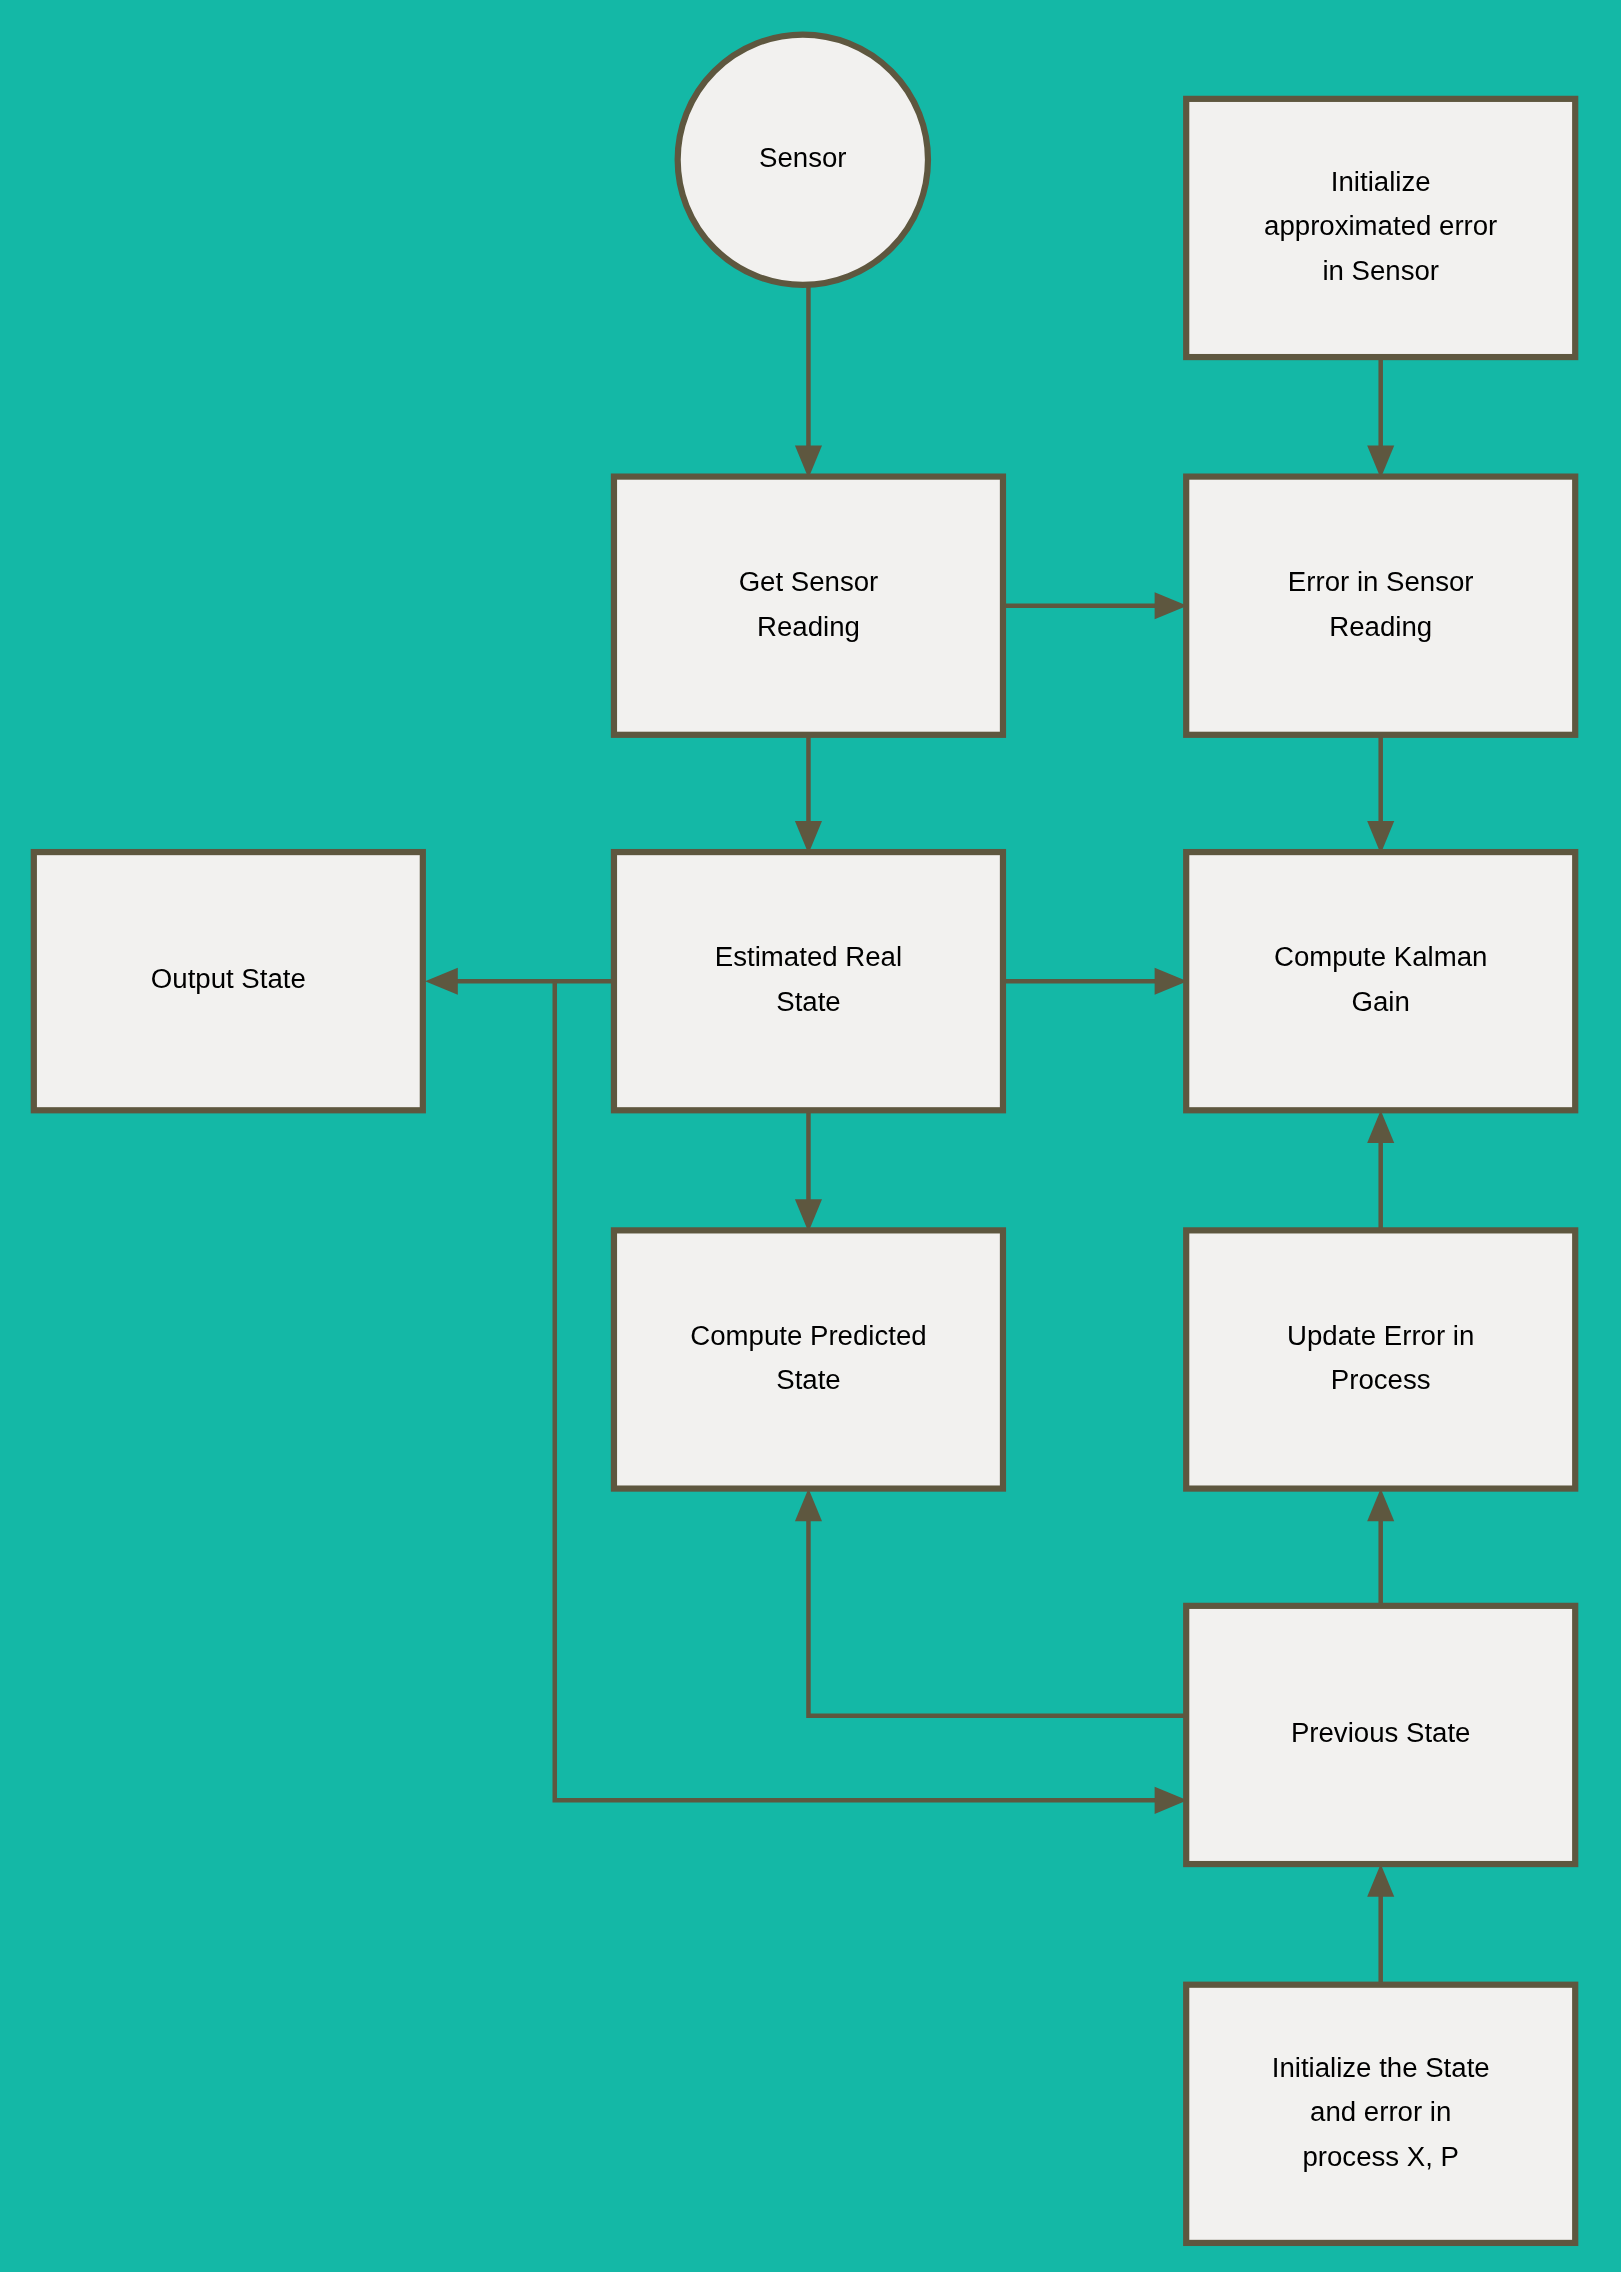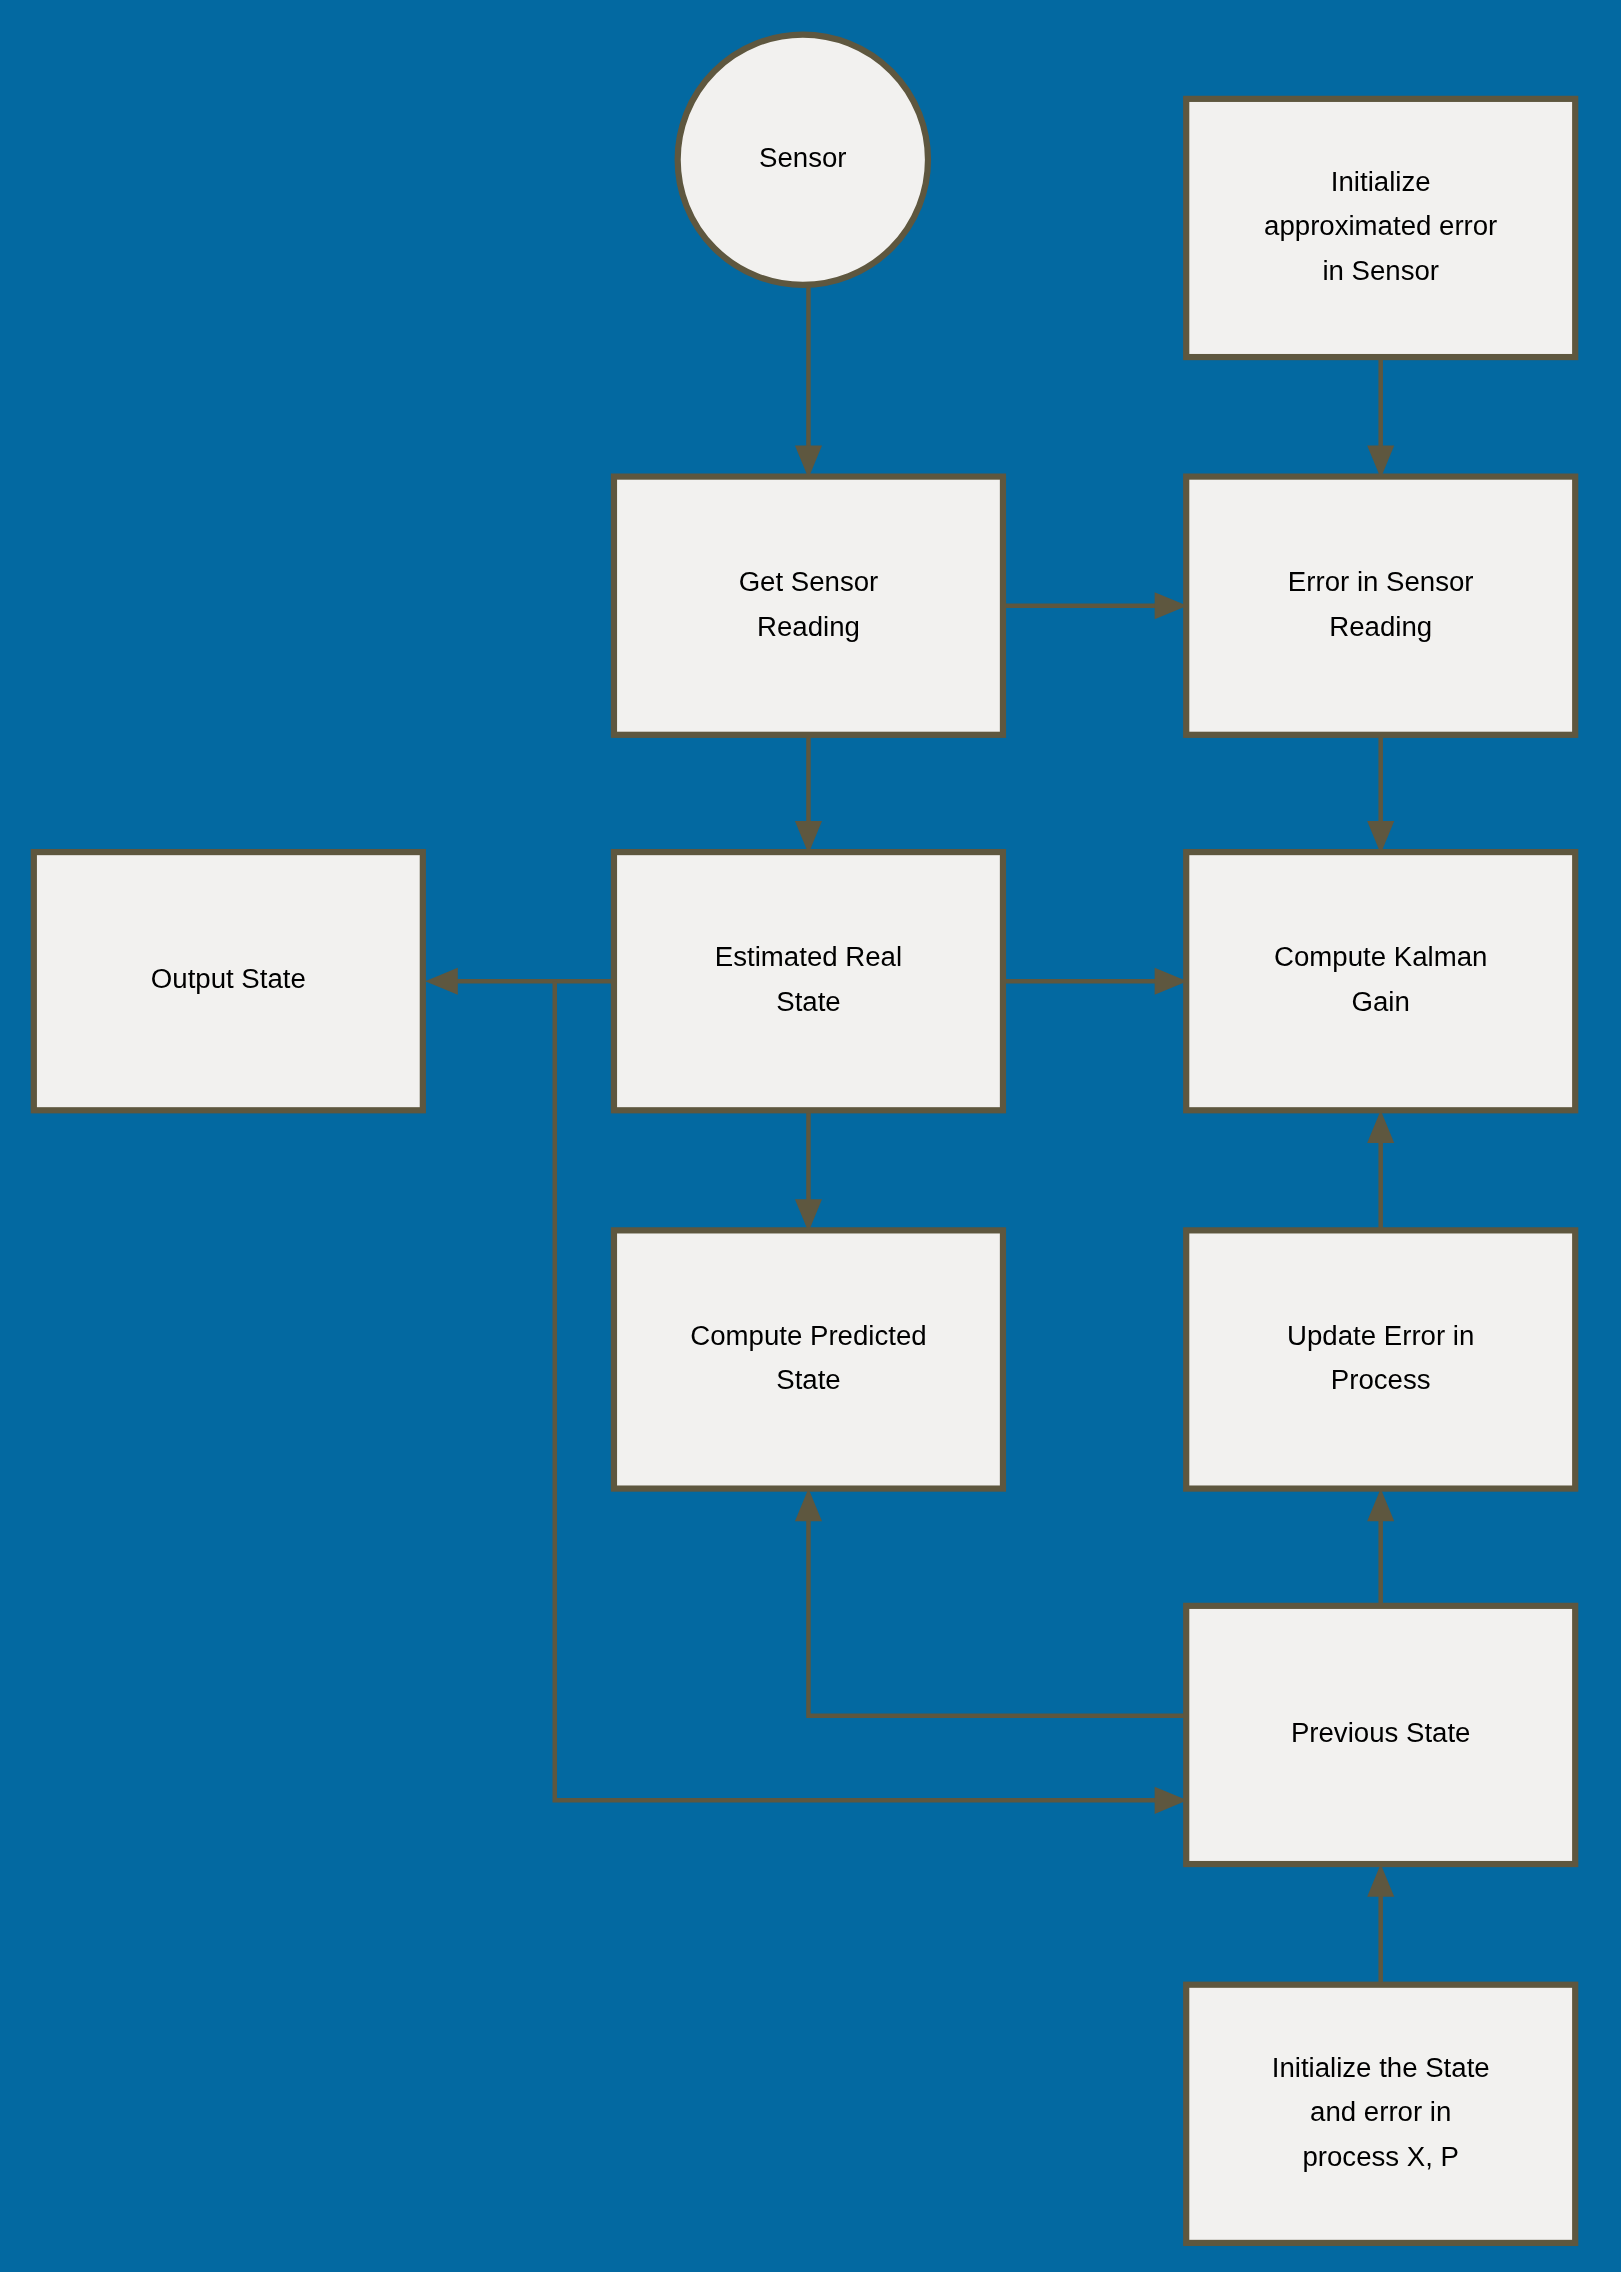--- a/index.html
+++ b/index.html
@@ -7,21 +7,21 @@
     padding: 0;
     background: #ffffff;
   }
   body {
     font-family: "Liberation Sans", sans-serif;
   }
   #diagram-root {
     position: relative;
     width: 1622px;
     height: 2273px;
-    background: #0369a1;
+    background: #14b8a6;
     overflow: hidden;
   }
   svg.flowchart {
     display: block;
     width: 1622px;
     height: 2273px;
   }
   .node-shape {
     fill: #F2F1EF;
     stroke: #5E573F;

